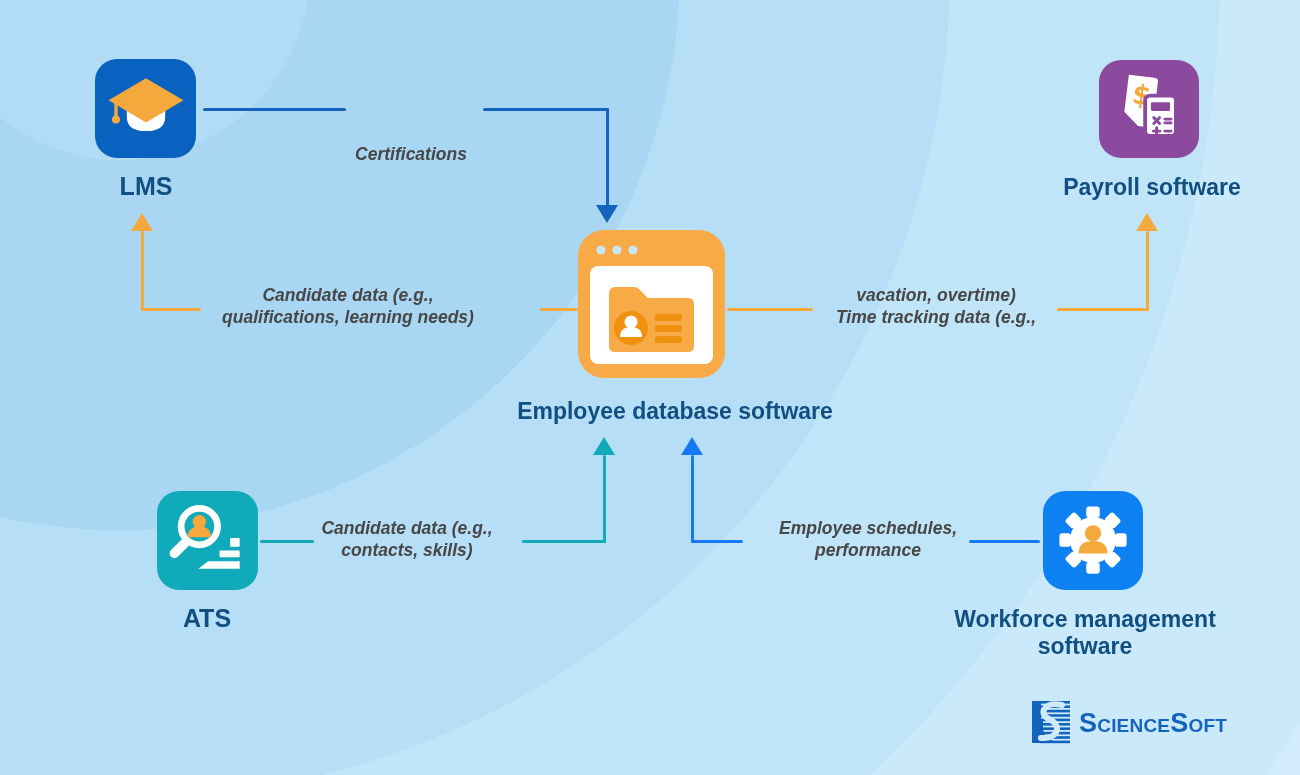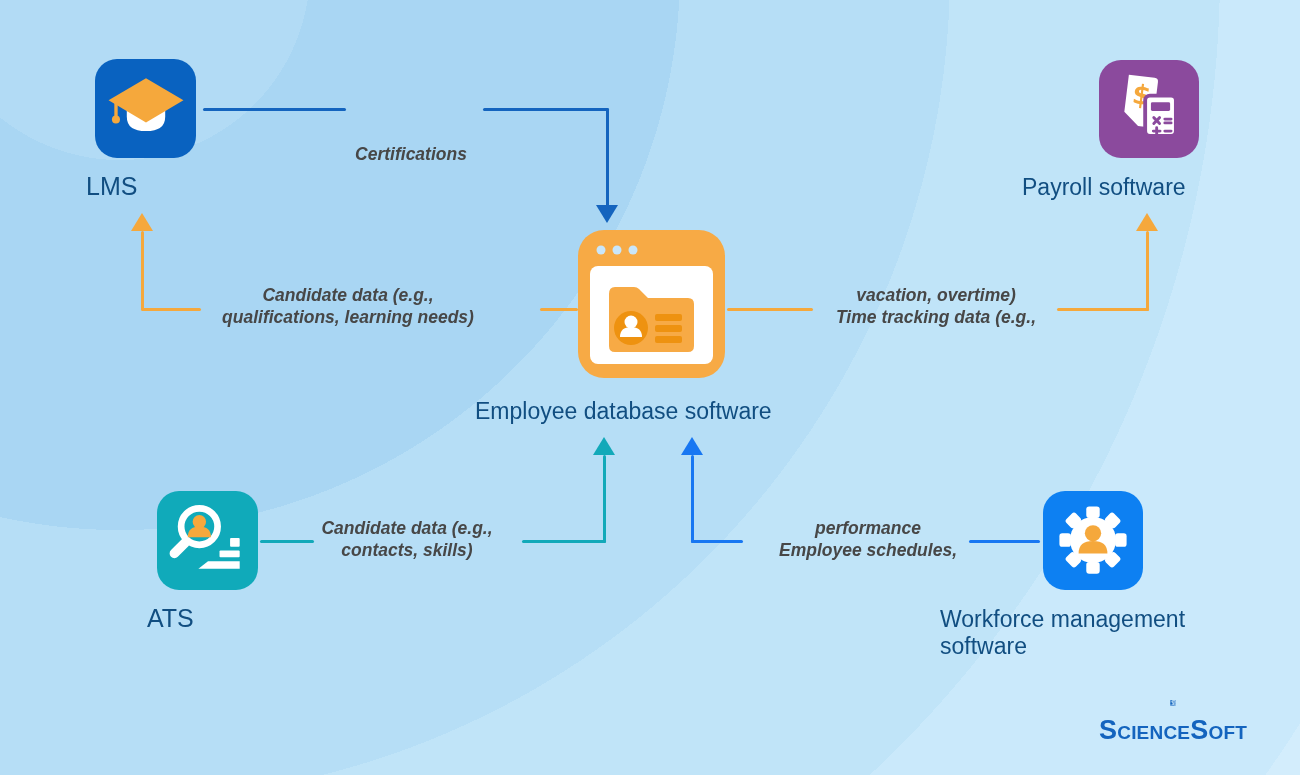--- a/index.html
+++ b/index.html
@@ -16,22 +16,22 @@
         #C0E4F8 830px 1100px,
         #CAE9FB 1100px 1400px,
         #D3EDFC 1400px);
   }
   
   .node-icon{
     position:absolute;border-radius:22px;
     display:flex;align-items:center;justify-content:center;
   }
   .node-label{
-    position:absolute;text-align:left;
-    font-weight:normal;font-size:23px;line-height:27px;color:#114E81;
+    position:absolute;text-align:center;
+    font-weight:bold;font-size:23px;line-height:27px;color:#114E81;
   }
   .center-label{font-size:23px;}
   
   .seg{position:absolute;height:3px;background:currentColor;border-radius:2px;}
   .segv{position:absolute;width:3px;background:currentColor;border-radius:2px;}
   .ah-up{position:absolute;width:0;height:0;
     border-left:11px solid transparent;border-right:11px solid transparent;
     border-bottom:18px solid currentColor;}
   .ah-down{position:absolute;width:0;height:0;
     border-left:11px solid transparent;border-right:11px solid transparent;
@@ -174,26 +174,26 @@
     <div>contacts, skills)</div>
   </div>
   <div class="seg f-candidate_data" style="left:522px;top:540px;width:84px;"></div>
   <div class="segv f-candidate_data" style="left:603px;top:455px;height:88px;"></div>
   <div class="ah-up f-candidate_data" style="left:593px;top:437px;"></div>
 
   <div class="ah-up f-schedules" style="left:681px;top:437px;"></div>
   <div class="segv f-schedules" style="left:691px;top:455px;height:88px;"></div>
   <div class="seg f-schedules" style="left:691px;top:540px;width:52px;"></div>
   <div class="flow-label" style="left:743px;top:517px;width:250px;">
+    <div>Employee schedules,</div>
     <div>performance</div>
-    <div>Employee schedules,</div>
   </div>
   <div class="seg f-schedules" style="left:969px;top:540px;width:71px;"></div>
 
-  <div class="logo" style="left:1099px;top:700px;height:46px;flex-direction:column;">
+  <div class="logo" style="left:1032px;top:700px;height:46px;">
     <svg width="38" height="44" viewBox="0 0 38 44">
       <g fill="#1464BE">
         <rect x="8" y="0" width="30" height="2.6"></rect>
         <rect x="8" y="4.4" width="30" height="2.6"></rect>
         <rect x="8" y="8.8" width="30" height="2.6"></rect>
         <rect x="8" y="13.2" width="30" height="2.6"></rect>
         <rect x="8" y="17.6" width="30" height="2.6"></rect>
         <rect x="8" y="22" width="30" height="2.6"></rect>
         <rect x="8" y="26.4" width="30" height="2.6"></rect>
         <rect x="8" y="30.8" width="30" height="2.6"></rect>

